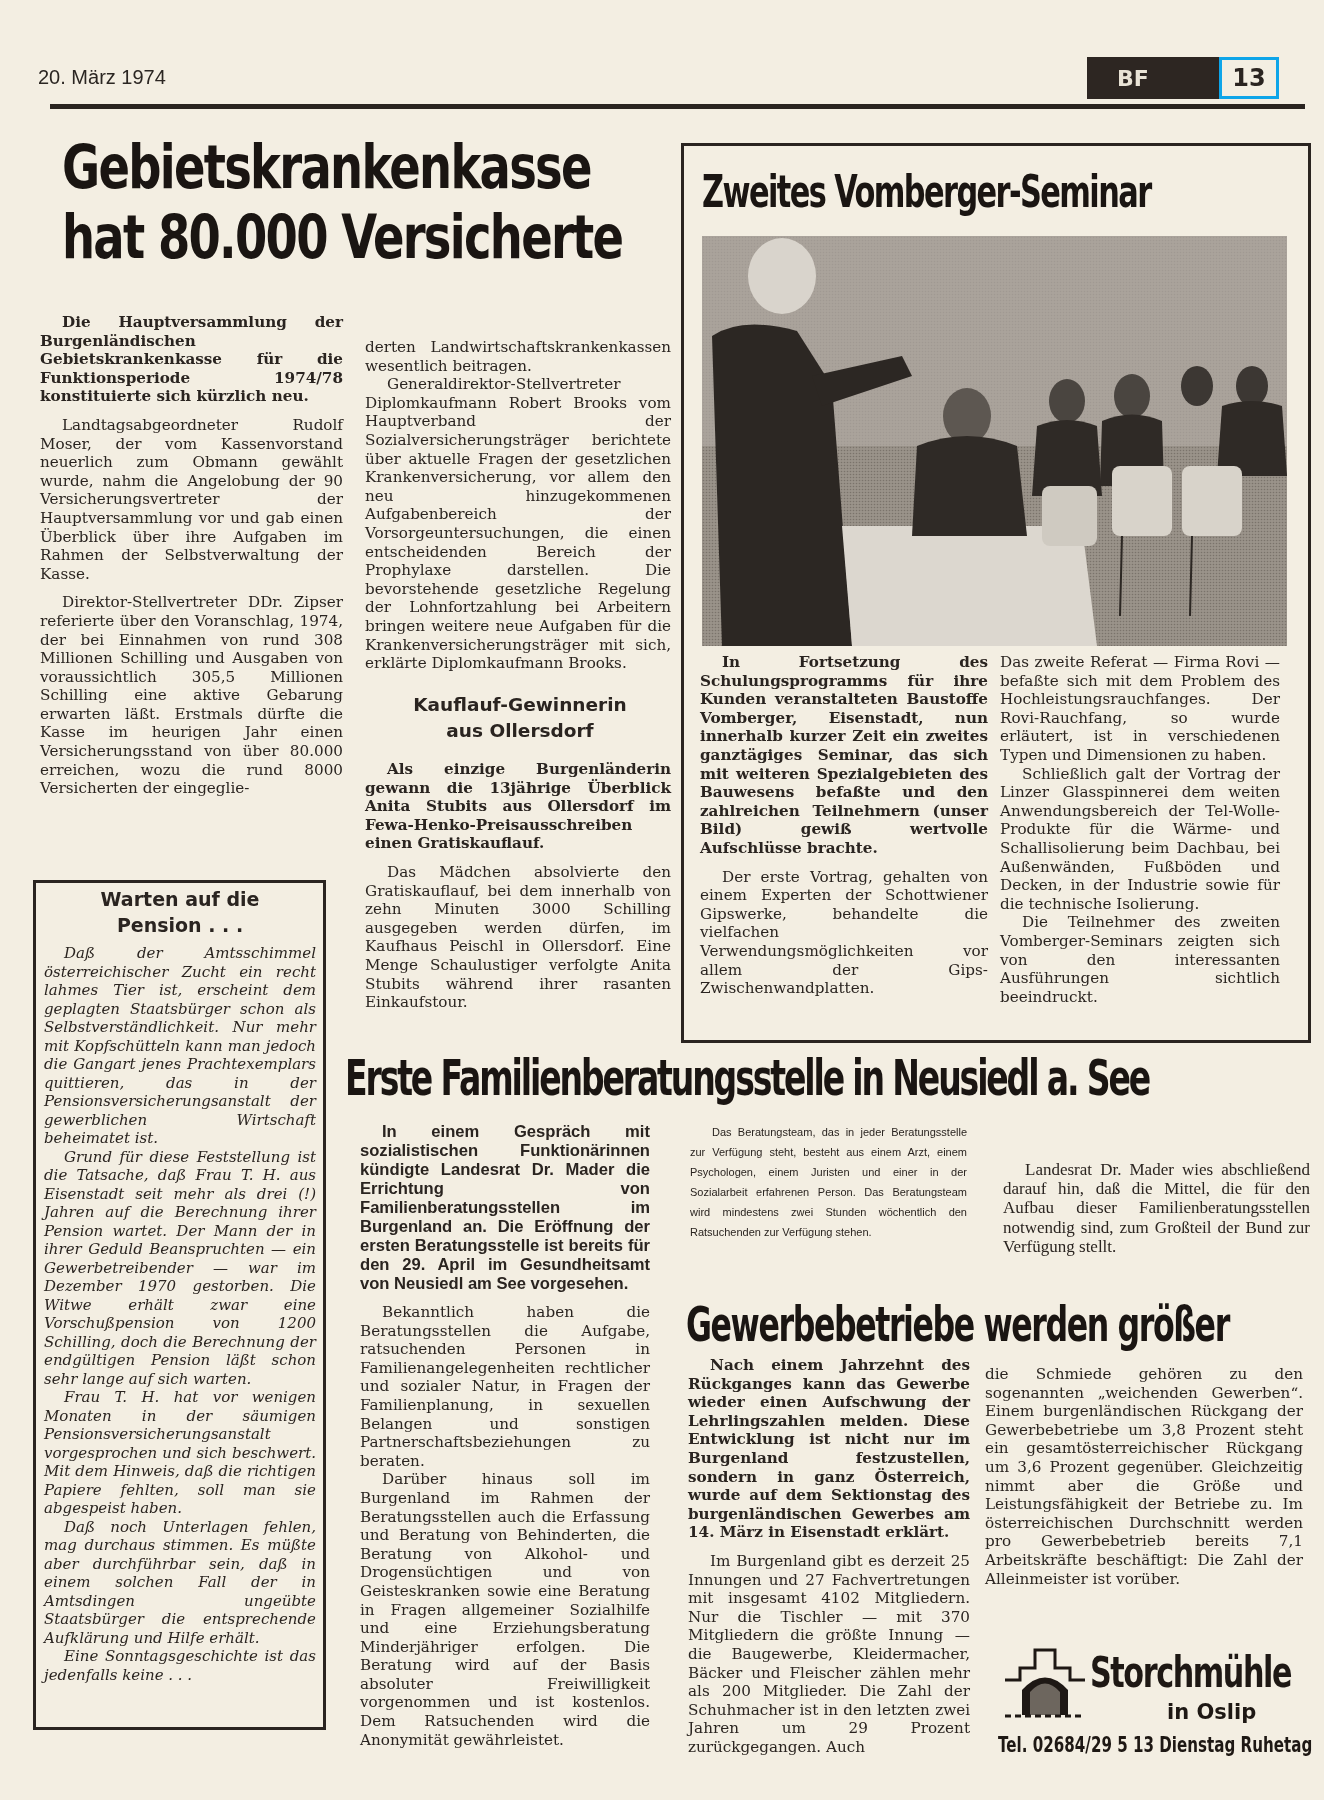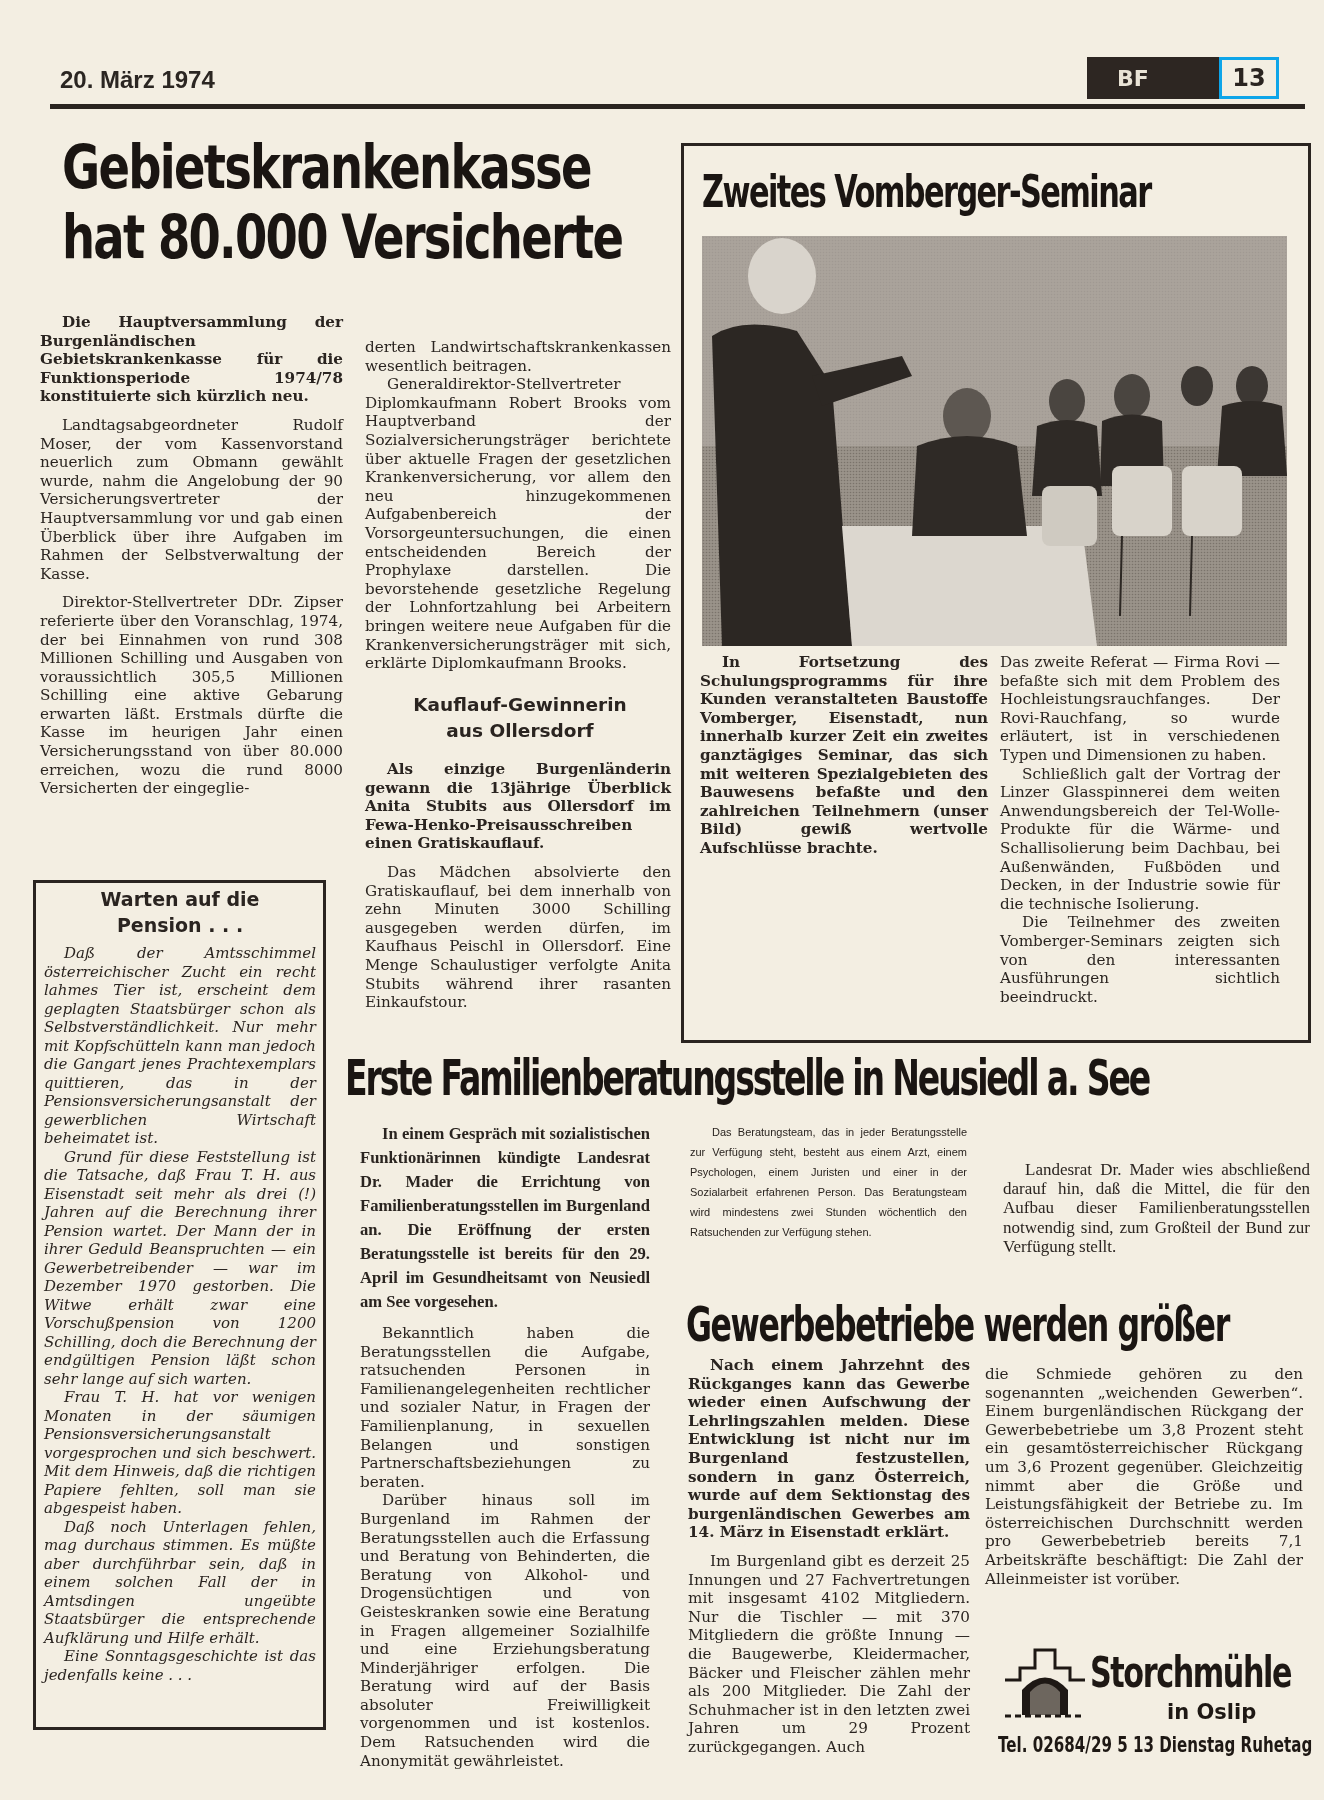--- a/index.html
+++ b/index.html
@@ -25,21 +25,21 @@
     font-size:15.2px;
     line-height:18.6px;
     text-align:justify;
     hyphens:manual;
   }
   .col p { margin:0; text-indent:22px; }
   .col p.lead { font-weight:bold; }
   .col p + p { margin-top:10px; }
   .col p.tight { margin-top:0; }
 
-  #date { left:60px; top:66px; font-family:"Liberation Sans", sans-serif; font-size:24px; color:#2b2622;font-weight:bold; }
+  #date { left:38px; top:66px; font-family:"Liberation Sans", sans-serif; font-size:20px; color:#2b2622; }
   #page-badge { left:1087px; top:57px; width:220px; height:42px; display:flex; }
   #page-badge .bf { background:#2d2622; color:#e9e3d6; width:132px; font-family:"DejaVu Sans", sans-serif; font-weight:bold; font-size:22px; display:flex; align-items:center; padding-left:30px; box-sizing:border-box; }
   #page-badge .num { border:3px solid #0ea5e9; background:#f3eee2; width:60px; font-family:"DejaVu Sans", sans-serif; font-weight:bold; font-size:24px; display:flex; align-items:center; justify-content:center; box-sizing:border-box; }
   #top-rule { left:50px; top:104px; width:1255px; height:5px; background:#2a2420; }
 
   #h1 { left:62px; top:138px; font-size:54px; transform:scaleX(0.86) scaleY(1.12); }
   #h1 div + div { margin-top:8px; }
 
   #c1a { left:40px; top:313px; width:303px; }
   #c1b { left:365px; top:313px; width:306px;margin-top:25px; }
@@ -55,21 +55,21 @@
 
   #pension-box { left:33px; top:880px; width:293px; height:850px; border:3px solid #2a2420; box-sizing:border-box; }
   #pension-title { left:40px; top:886px; width:280px; text-align:center; font-family:"DejaVu Sans", sans-serif; font-weight:bold; font-size:19px; line-height:26px; }
   #pension-body { left:44px; top:944px; width:272px; font-style:italic; font-size:15px; line-height:18.5px; }
   #pension-body p { text-indent:20px; margin:0; }
 
   #fam-title { left:345px; top:1053px; font-size:46px; transform:scaleX(0.72) scaleY(1.08); letter-spacing:-3px; }
   #fam-a { left:360px; top:1122px; width:290px; }
   #fam-b { left:690px; top:1122px; width:277px; font-family:Liberation Sans, sans-serif; font-size:11px; line-height:20px; }
   #fam-c { left:1003px; top:1122px; width:307px; font-family:"Liberation Serif", serif; font-size:17px; line-height:19.2px; }
-  #fam-a p.lead { font-family:Liberation Serif, serif; font-size:16.6px; line-height:24px; }
+  #fam-a p.lead { font-family:Liberation Sans, sans-serif; font-size:16.6px; line-height:19px; }
 
   #gew-title { left:686px; top:1300px; font-size:44px; transform:scaleX(0.72) scaleY(1.1); letter-spacing:-2px; }
   #gew-a { left:688px; top:1356px; width:282px; }
   #gew-b { left:985px; top:1365px; width:318px; }
   #ad-name { left:1090px; top:1648px; font-family:"DejaVu Sans", sans-serif; font-weight:bold; font-size:42px; letter-spacing:-2px; transform:scaleX(0.72); transform-origin:left top; white-space:nowrap; color:#1e1814; }
   #ad-place { left:1167px; top:1700px; font-family:"DejaVu Sans", sans-serif; font-weight:bold; font-size:21px; white-space:nowrap; color:#1e1814; }
   #ad-contact { left:998px; top:1733px; font-family:"DejaVu Sans", sans-serif; font-weight:bold; font-size:21px; transform:scaleX(0.72); transform-origin:left top; white-space:nowrap; color:#1e1814; }
   #ad-logo { left:1000px; top:1640px; }
 </style>
 </head>
@@ -136,20 +136,21 @@
 
     <rect x="410" y="230" width="60" height="70" rx="8" fill="#d8d3ca"></rect>
     <rect x="480" y="230" width="60" height="70" rx="8" fill="#d8d3ca"></rect>
     <rect x="340" y="250" width="55" height="60" rx="8" fill="#cfcac1"></rect>
     <line x1="420" y1="300" x2="418" y2="380" stroke="#2c2723" stroke-width="2"></line>
     <line x1="490" y1="300" x2="488" y2="380" stroke="#2c2723" stroke-width="2"></line>
   </svg>
 </div>
 <div id="sem-a" class="abs col">
   <p class="lead">In Fortsetzung des Schulungsprogramms für ihre Kunden veranstalteten Baustoffe Vomberger, Eisenstadt, nun innerhalb kurzer Zeit ein zweites ganztägiges Seminar, das sich mit weiteren Spezialgebieten des Bauwesens befaßte und den zahlreichen Teilnehmern (unser Bild) gewiß wertvolle Aufschlüsse brachte.</p>
+  <p>Der erste Vortrag, gehalten von einem Experten der Schottwiener Gipswerke, behandelte die vielfachen Verwendungsmöglichkeiten vor allem der Gips-Zwischenwandplatten.</p>
 </div>
 <div id="sem-b" class="abs col">
   <p style="text-indent:0">Das zweite Referat — Firma Rovi — befaßte sich mit dem Problem des Hochleistungsrauchfanges. Der Rovi-Rauchfang, so wurde erläutert, ist in verschiedenen Typen und Dimensionen zu haben.</p>
   <p class="tight">Schließlich galt der Vortrag der Linzer Glasspinnerei dem weiten Anwendungsbereich der Tel-Wolle-Produkte für die Wärme- und Schallisolierung beim Dachbau, bei Außenwänden, Fußböden und Decken, in der Industrie sowie für die technische Isolierung.</p>
   <p class="tight">Die Teilnehmer des zweiten Vomberger-Seminars zeigten sich von den interessanten Ausführungen sichtlich beeindruckt.</p>
 </div>
 
 <div id="pension-box" class="abs"></div>
 <div id="pension-title" class="abs">
   <div>Warten auf die</div>

